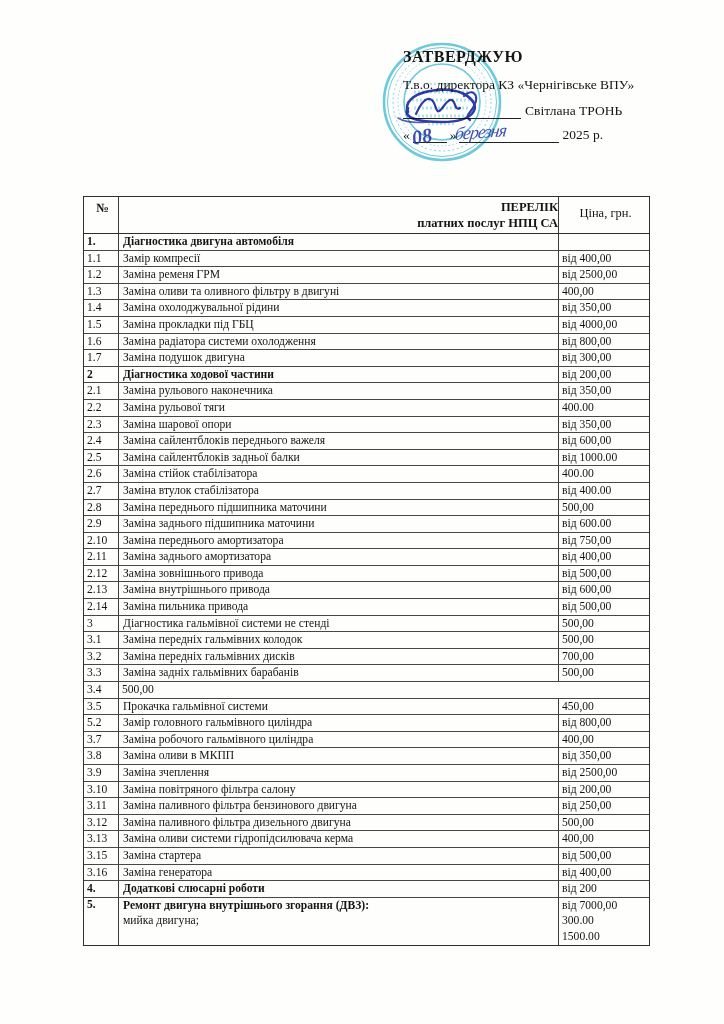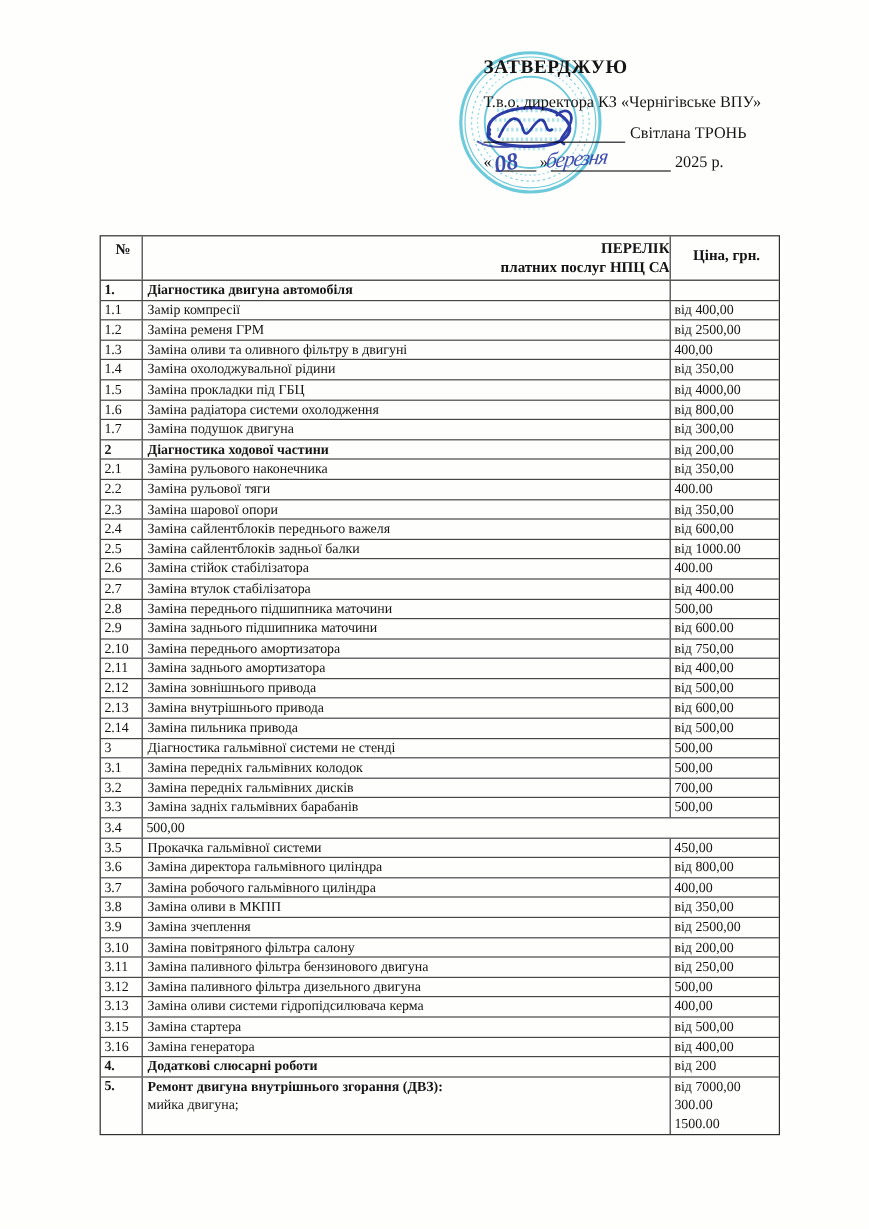--- a/index.html
+++ b/index.html
@@ -38,21 +38,21 @@
   .td{overflow:hidden;white-space:nowrap;}
   .td-num{border-right:1.3px solid #3c3c3c;padding-left:3px;}
   .td-name{border-right:1.3px solid #3c3c3c;padding-left:4px;}
   .td-price{padding-left:3px;}
   .row{height:15.6px;line-height:15.6px;}
   .row3{height:46.8px;}
   .row3 .ln{height:15.6px;line-height:15.6px;}
   .b{font-weight:bold;}
   .th-num{font-weight:bold;text-align:center;padding-top:4px;font-size:12.5px;}
   .th-title{font-weight:bold;text-align:right;font-size:12.5px;line-height:16px;padding-top:2px;}
-  .th-price{font-weight:bold;text-align:center;font-size:12.5px;padding-top:9px;}
+  .th-price{font-weight:normal;text-align:center;font-size:12.5px;padding-top:9px;}
 </style>
 </head>
 <body>
 
 <div id="page">
 
   <svg id="stamp" width="152" height="152" viewBox="0 0 152 152">
     <g fill="none" stroke="#45bcd2">
       <circle cx="76" cy="76" r="58" stroke-width="2.6"></circle>
       <circle cx="76" cy="76" r="54.5" stroke-width="1"></circle>
@@ -235,22 +235,22 @@
         <div class="tr row">
           <div class="td td-num">3.4</div>
           <div class="td td-price">500,00</div>
         </div>
         <div class="tr row">
           <div class="td td-num">3.5</div>
           <div class="td td-name">Прокачка гальмівної системи</div>
           <div class="td td-price">450,00</div>
         </div>
         <div class="tr row">
-          <div class="td td-num">3.6</div>
-          <div class="td td-name">Заміна директора гальмівного циліндра</div>
+          <div class="td td-num">5.2</div>
+          <div class="td td-name">Замір головного гальмівного циліндра</div>
           <div class="td td-price">від 800,00</div>
         </div>
         <div class="tr row">
           <div class="td td-num">3.7</div>
           <div class="td td-name">Заміна робочого гальмівного циліндра</div>
           <div class="td td-price">400,00</div>
         </div>
         <div class="tr row">
           <div class="td td-num">3.8</div>
           <div class="td td-name">Заміна оливи в МКПП</div>

